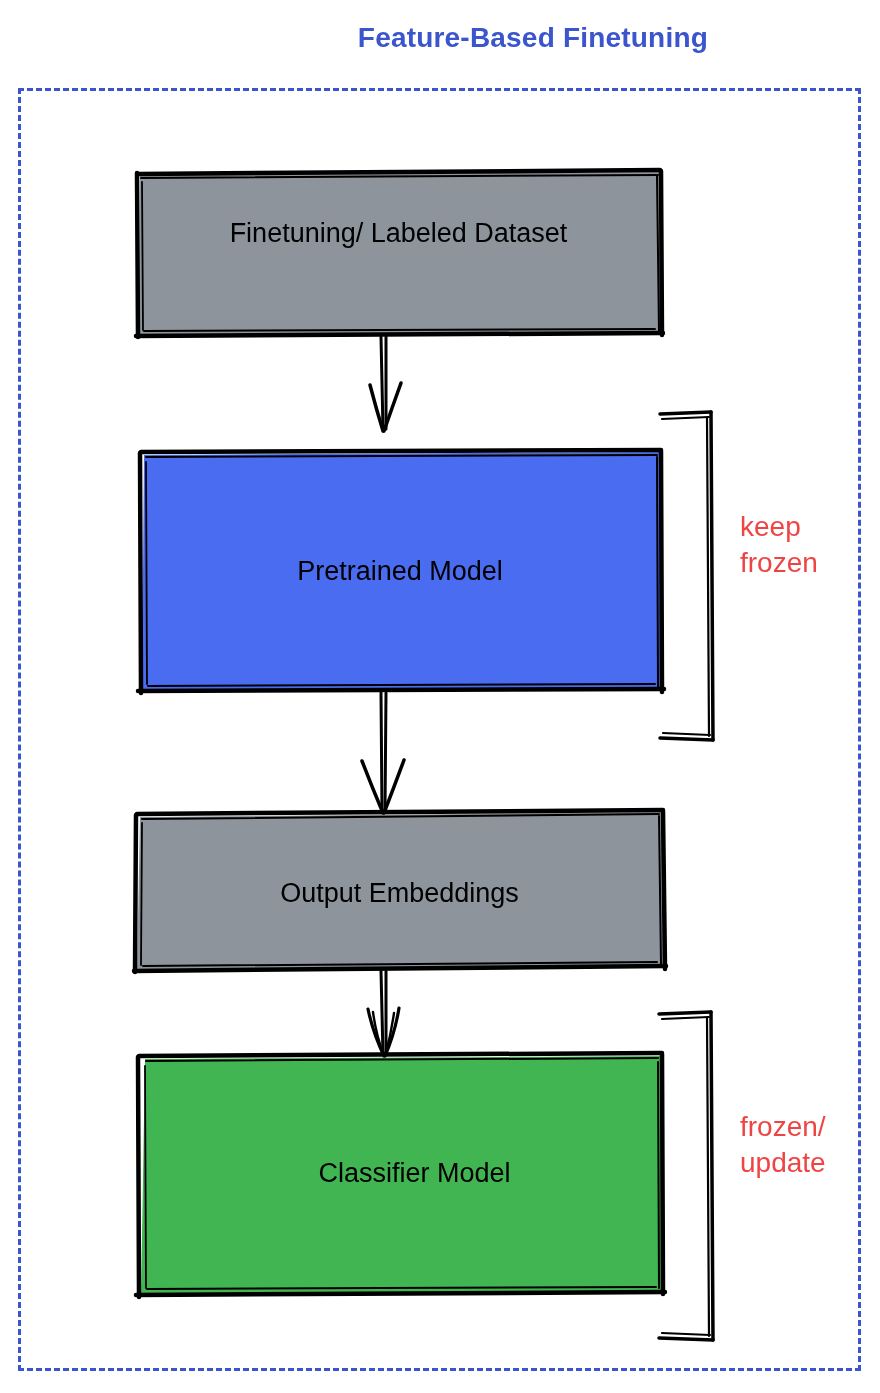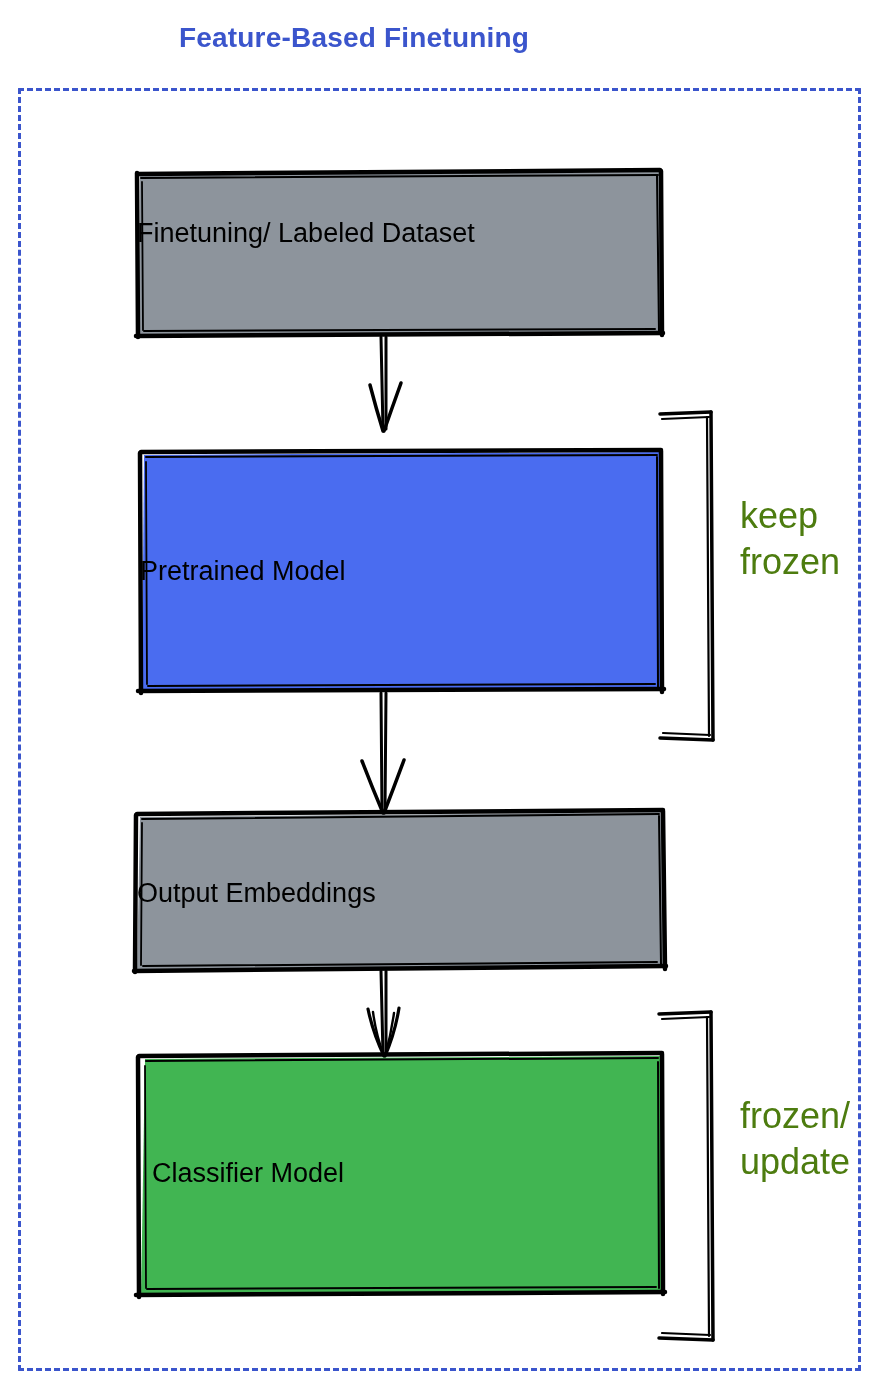--- a/index.html
+++ b/index.html
@@ -15,21 +15,21 @@
     width: 880px;
     height: 1393px;
     background: #ffffff;
     overflow: hidden;
   }
   #diagram-title {
     position: absolute;
     left: 0;
     top: 22px;
     width: 708px;
-    text-align: center;
+    text-align: right;
     color: #3b55cc;
     font-size: 28px;
     font-weight: 700;
     letter-spacing: 0.2px;
     font-family: "Liberation Sans", sans-serif;
   }
   #dashed-frame {
     position: absolute;
     left: 18px;
     top: 88px;
@@ -46,28 +46,30 @@
     width: 880px;
     height: 1393px;
     pointer-events: none;
   }
   .node-label {
     position: absolute;
     color: #000000;
     font-size: 27px;
     font-family: "Liberation Sans", sans-serif;
     white-space: nowrap;
+    text-align: center;
   }
   .side-label {
     position: absolute;
-    color: #4d7c0f;
-    font-size: 36px;
+    color: #ef4444;
+    font-size: 28px;
     line-height: 1.28;
     font-family: "Liberation Sans", sans-serif;
     white-space: pre-line;
+    margin-top: 16px;
   }
   #label-dataset   { left: 137px; top: 218px; width: 523px; }
   #label-pretrained{ left: 140px; top: 556px; width: 520px; }
   #label-embeddings{ left: 137px; top: 878px; width: 525px; }
   #label-classifier{ left: 138px; top: 1158px; width: 525px; padding-left: 14px; }
   #label-keep-frozen { left: 740px; top: 493px; }
   #label-train-update{ left: 740px; top: 1093px; }
 </style>
 </head>
 <body>

